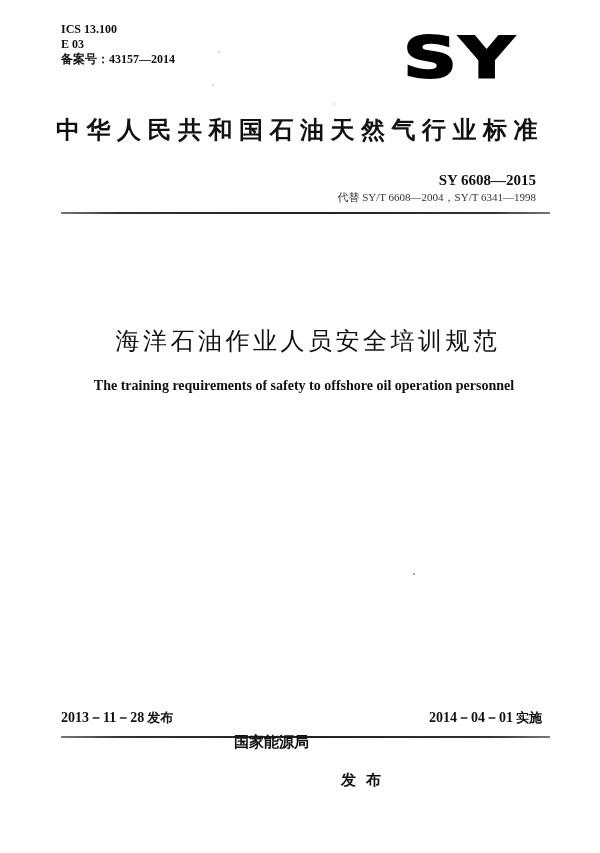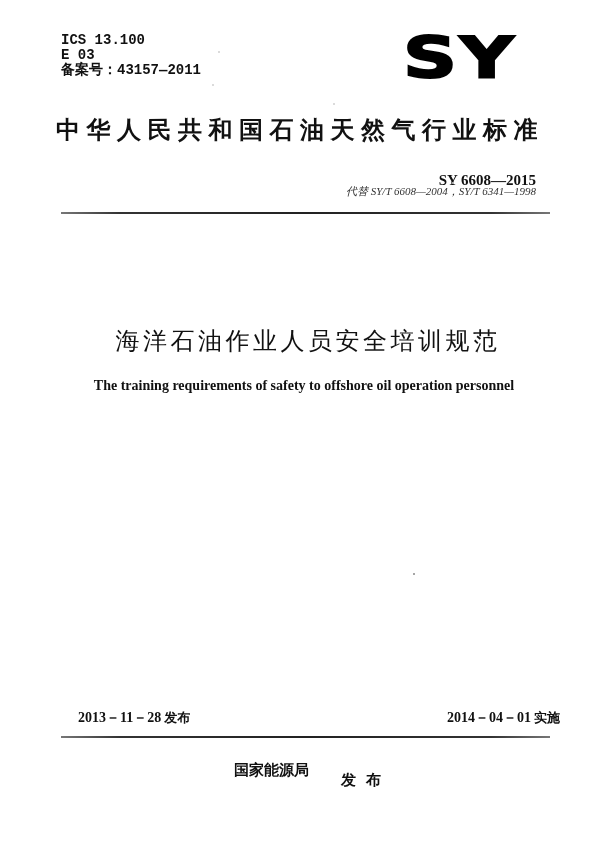--- a/index.html
+++ b/index.html
@@ -13,24 +13,24 @@
       position: relative;
       overflow: hidden;
       color: #111111;
       font-family: "DejaVu Serif", "Liberation Serif", serif;
     }
     .abs { position: absolute; }
 
     
     .cls-block {
       left: 61px;
-      top: 33px;
-      font-family: Liberation Mono, monospace;
-      font-weight: bold;
-      font-size: 14px;
+      top: 22px;
+      font-family: Liberation Serif, serif;
+      font-weight: bold;
+      font-size: 12px;
       line-height: 15px;
       color: #111;
     }
     .cls-block div { white-space: nowrap; }
 
     
     .sy-logo {
       left: 403px;
       top: 30px;
       font-family: "DejaVu Sans", "Liberation Sans", sans-serif;
@@ -64,28 +64,27 @@
       top: 171px;
       font-family: "Liberation Serif", "DejaVu Serif", serif;
       font-weight: bold;
       font-size: 15px;
       line-height: 18px;
       white-space: nowrap;
       text-align: right;
     }
     .supersedes {
       right: 64px;
-      top: 184px;
+      top: 190px;
       font-family: "Liberation Serif", "DejaVu Serif", serif;
       font-size: 11px;
       line-height: 14px;
       white-space: nowrap;
       color: #333;
       text-align: right;
-      font-style: italic;
     }
 
     .rule {
       left: 61px;
       width: 489px;
       height: 2px;
       background: linear-gradient(to right, #777 0%, #333 12%, #222 50%, #333 88%, #777 100%);
     }
     .rule-top { top: 212px; }
     .rule-bottom { top: 736px; }
@@ -111,51 +110,51 @@
       font-family: "Liberation Serif", "DejaVu Serif", serif;
       font-weight: bold;
       font-size: 14px;
       line-height: 18px;
       white-space: nowrap;
       padding-left: 4px;
     }
 
     
     .issue-date {
-      left: 78px;
+      left: 61px;
       top: 709px;
       font-family: "Liberation Serif", "DejaVu Serif", serif;
       font-weight: bold;
       font-size: 14px;
       line-height: 18px;
       white-space: nowrap;
       text-align: right;
     }
     .impl-date {
-      right: 40px;
+      right: 58px;
       top: 709px;
       font-family: "Liberation Serif", "DejaVu Serif", serif;
       font-weight: bold;
       font-size: 14px;
       line-height: 18px;
       white-space: nowrap;
       text-align: left;
     }
     .date-suffix {
       font-family: "DejaVu Sans", "Liberation Sans", sans-serif;
       font-weight: bold;
       font-size: 13px;
       margin-left: 3px;
     }
 
     
     .issuer {
       left: 234px;
-      top: 760px;
-      font-family: Liberation Sans, sans-serif;
+      top: 734px;
+      font-family: Liberation Mono, monospace;
       font-weight: bold;
       font-size: 15px;
       line-height: 20px;
       white-space: nowrap;
     }
     .issuer-action {
       left: 341px;
       top: 770px;
       font-family: "DejaVu Sans", "Liberation Sans", sans-serif;
       font-weight: bold;
@@ -171,21 +170,21 @@
       background: #cfcfcf;
       border-radius: 50%;
     }
   </style>
 </head>
 <body>
 
 <div class="abs cls-block">
   <div>ICS 13.100</div>
   <div>E 03</div>
-  <div>备案号：43157—2011</div>
+  <div>备案号：43157—2014</div>
 </div>
 
 <div class="abs sy-logo">SY</div>
 
 <div class="abs national-title">中华人民共和国石油天然气行业标准</div>
 
 <div class="abs std-number">SY 6608—2015</div>
 <div class="abs supersedes">代替 SY/T 6608—2004，SY/T 6341—1998</div>
 
 <div class="abs rule rule-top"></div>

